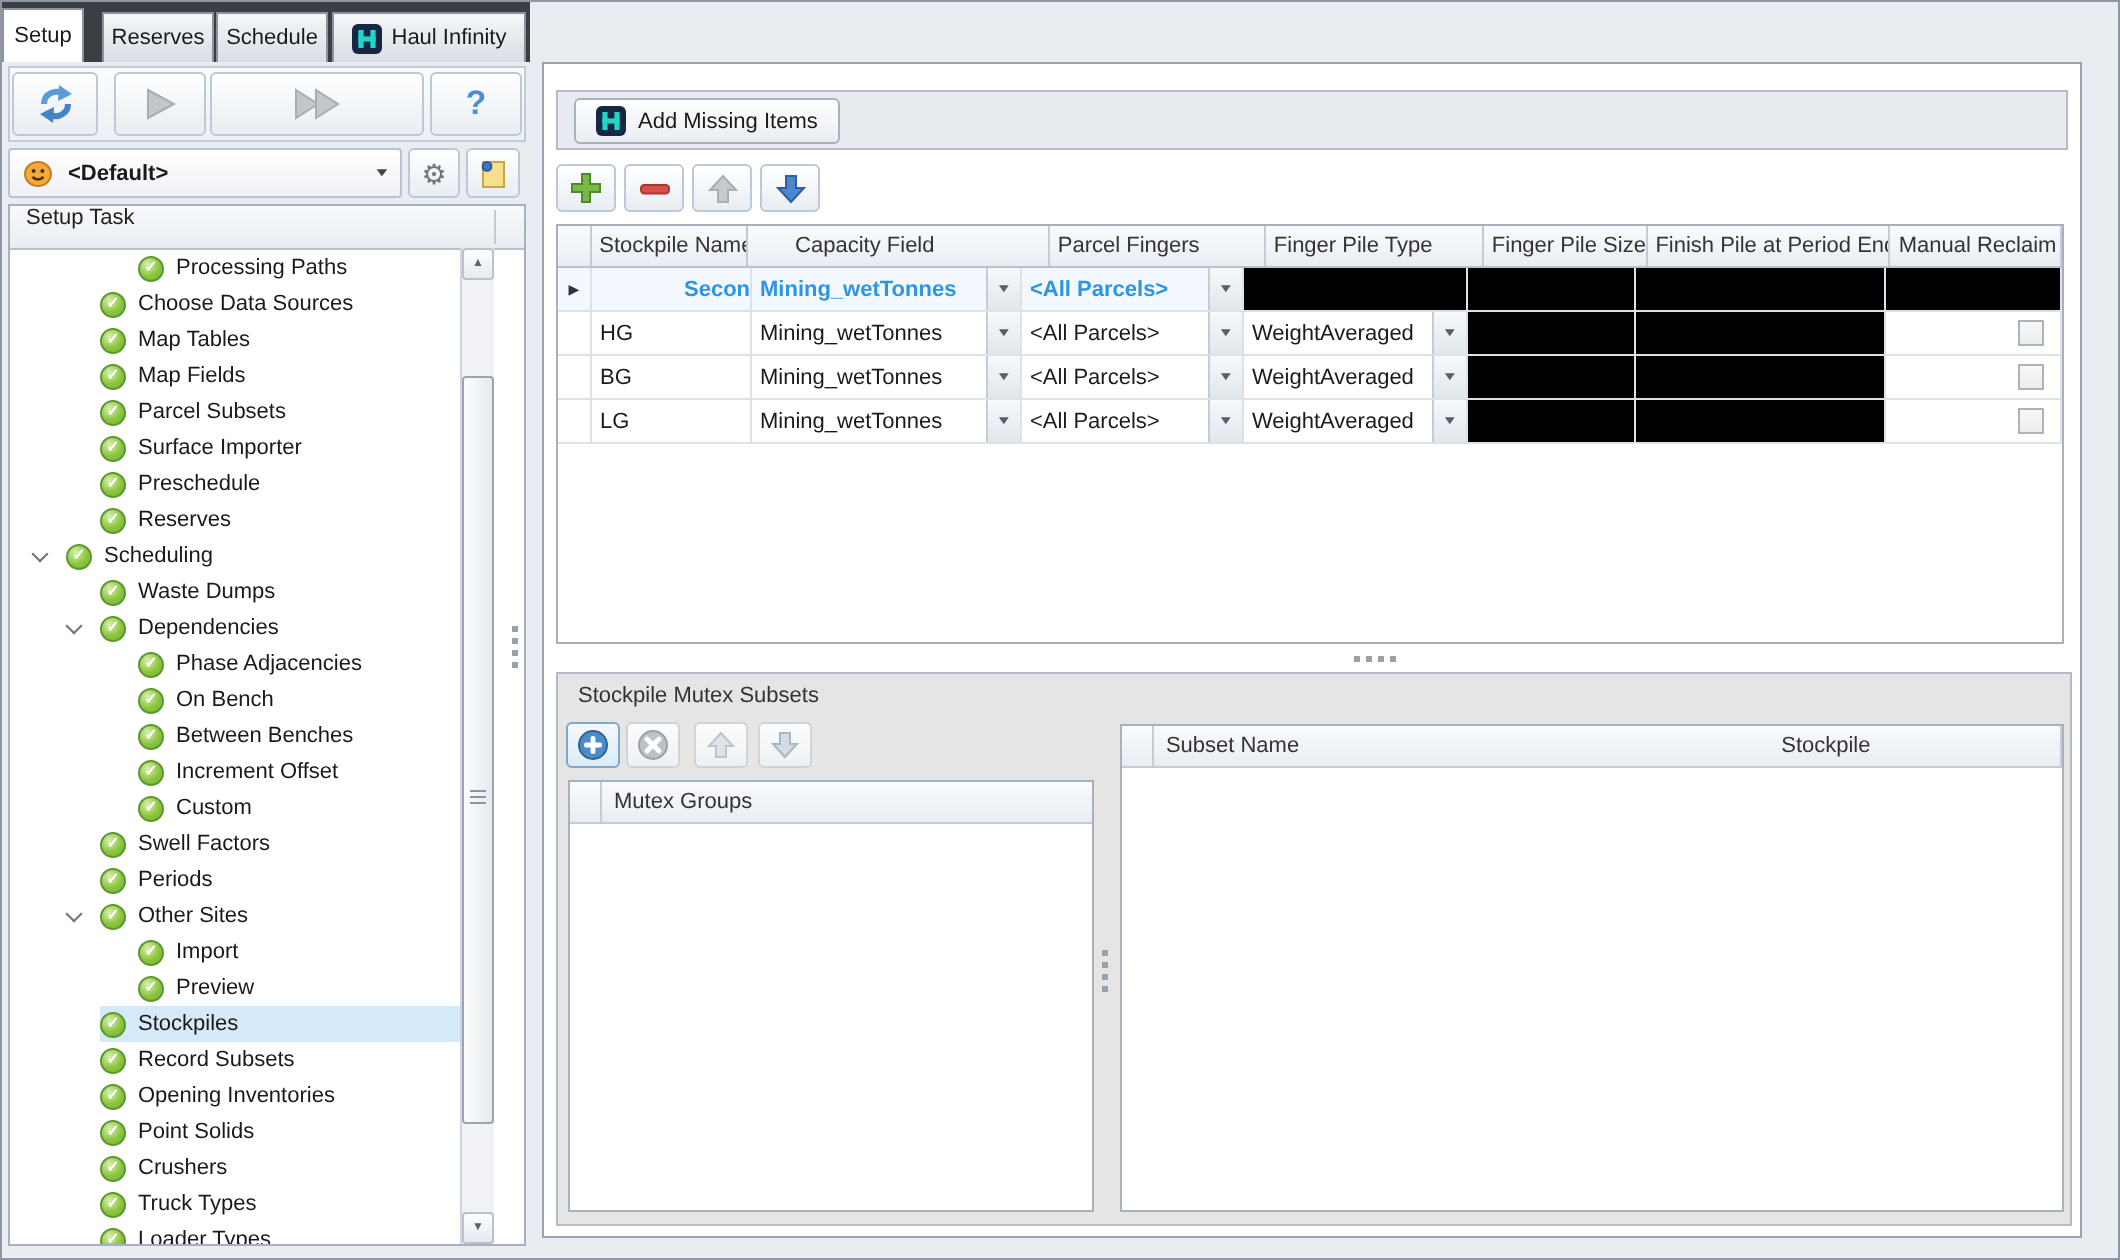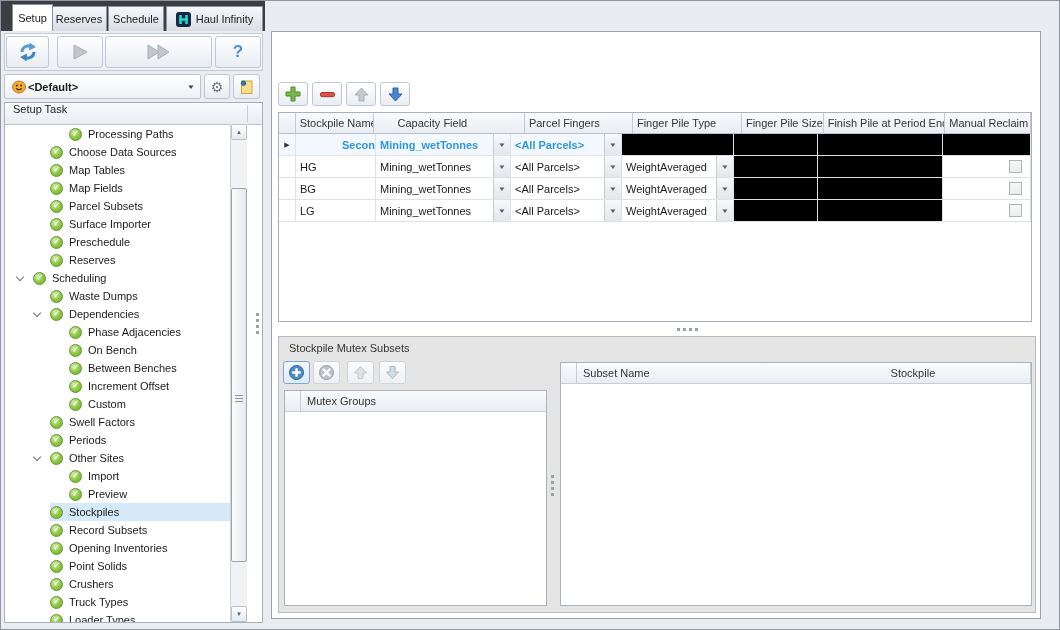--- a/index.html
+++ b/index.html
@@ -14,21 +14,21 @@
        display:flex;align-items:center;justify-content:center;gap:5px;padding:0 6px;white-space:nowrap;}
   .tab.active{background:#fff;top:3px;height:27px;z-index:2;}
   .tab.inactive{background:linear-gradient(#f5f7f9,#d9dee4);top:5px;height:25px;}
 
   
   .tbtn{position:absolute;box-sizing:border-box;border:1px solid #bdc8d4;border-radius:3px;
         background:linear-gradient(#ffffff,#e8edf2);display:flex;align-items:center;justify-content:center;}
   .panel{position:absolute;box-sizing:border-box;background:#fff;border:1px solid #a7b1bc;}
 
   
-  .combo{display:flex;align-items:center;gap:1px;padding:0 6px;background:linear-gradient(#ffffff,#eef1f5);
+  .combo{display:flex;align-items:center;gap:7px;padding:0 6px;background:linear-gradient(#ffffff,#eef1f5);
          border:1px solid #b9c4d2;border-radius:2px;}
   .combo .caret{margin-left:auto;font-size:6px;color:#444;transform:scaleX(1.5);}
   .bold{font-weight:bold;}
 
   
   .tree-hdr{position:absolute;left:0;top:0;right:0;height:21px;background:linear-gradient(#f8fafc,#e9edf2);
             border-bottom:1px solid #b9c2cc;display:flex;padding-left:8px;color:#222;}
   .hdr-div{position:absolute;left:242px;top:2px;width:1px;height:17px;background:#c3cbd4;}
   .tree-row{position:relative;height:18px;display:flex;align-items:center;}
   .tree-chevron{position:absolute;width:5px;height:5px;border-left:1px solid #6e747b;border-bottom:1px solid #6e747b;
@@ -83,21 +83,21 @@
   .list-hdr{display:flex;height:20px;background:linear-gradient(#f9fbfd,#e9edf2);border-bottom:1px solid #c6ccd3;}
   .ind-col{width:16px;border-right:1px solid #c6ccd3;box-sizing:border-box;}
   .list-hdr .lbl{display:flex;align-items:center;padding-left:6px;color:#333;}
 </style>
 </head>
 <body>
 
 <div class="window">
 
   <div class="tabstrip">
-    <div class="tab active" style="left:11px;width:41px;">
+    <div class="tab active" style="left:0;width:41px;">
       <span>Setup</span>
     </div>
     <div class="tab inactive" style="left:50px;width:56px;">
       <span>Reserves</span>
     </div>
     <div class="tab inactive" style="left:107px;width:56px;">
       <span>Schedule</span>
     </div>
     <div class="tab inactive" style="left:165px;width:97px;">
       <span style="display:flex;">
@@ -365,20 +365,33 @@
 
   <div class="abs dots-v" style="left:255px;top:312px;">
       <span></span>
       <span></span>
       <span></span>
       <span></span>
     </div>
 
   <div class="panel" style="left:270px;top:30px;width:770px;height:588px;border-color:#9aa3ad;">
 
+    <div class="abs" style="left:6px;top:13px;width:756px;height:30px;background:#e7ebf0;border:1px solid #b3bcc6;">
+      <div class="abs" style="left:8px;top:3px;height:23px;padding:0 10px;display:inline-flex;align-items:center;gap:6px;border:1px solid #a8b2bc;border-radius:3px;background:linear-gradient(#ffffff,#e9edf2);">
+        <span style="display:flex;">
+          <svg width="15" height="15" viewBox="0 0 15 15">
+              <rect width="15" height="15" rx="3" fill="#152742"></rect>
+              <rect x="3.2" y="3" width="2.6" height="9" fill="#1fd6c9"></rect>
+              <rect x="9.2" y="3" width="2.6" height="9" fill="#1fd6c9"></rect>
+              <rect x="3.2" y="6.2" width="8.6" height="2.6" fill="#1fd6c9"></rect>
+            </svg>
+        </span>
+        <span>Add Missing Items</span>
+      </div>
+    </div>
 
     <div class="tbtn" style="left:6px;top:50px;width:30px;height:24px;">
       <span style="display:flex;">
           <svg width="16" height="16">
             <polygon points="6,1 10,1 10,6 15,6 15,10 10,10 10,15 6,15 6,10 1,10 1,6 6,6" fill="#7ab84a" stroke="#4e8a28"></polygon>
           </svg>
         </span>
     </div>
     <div class="tbtn" style="left:40px;top:50px;width:30px;height:24px;">
       <span style="display:flex;">

